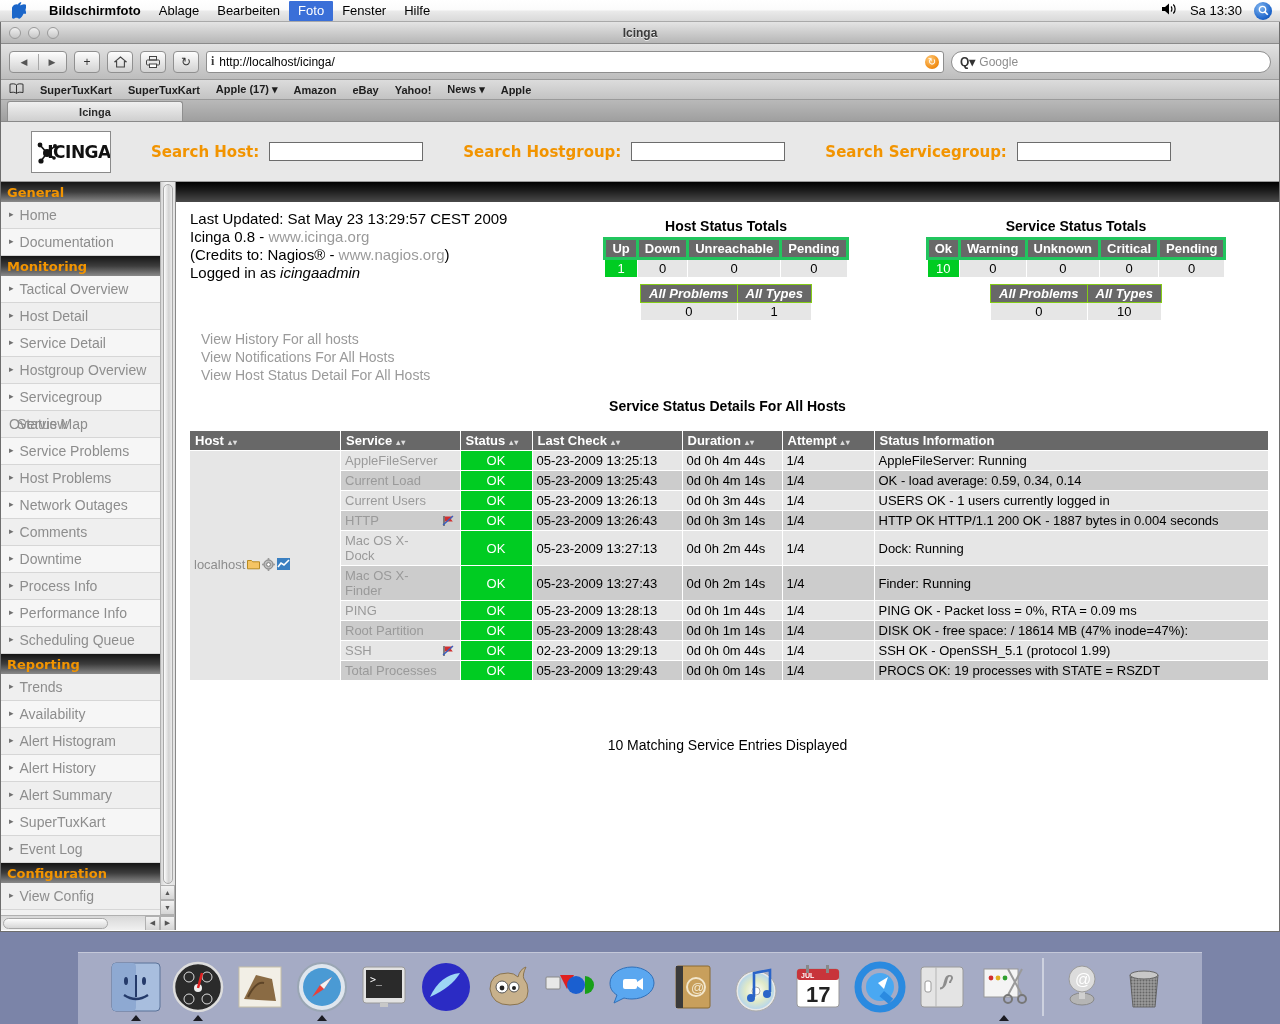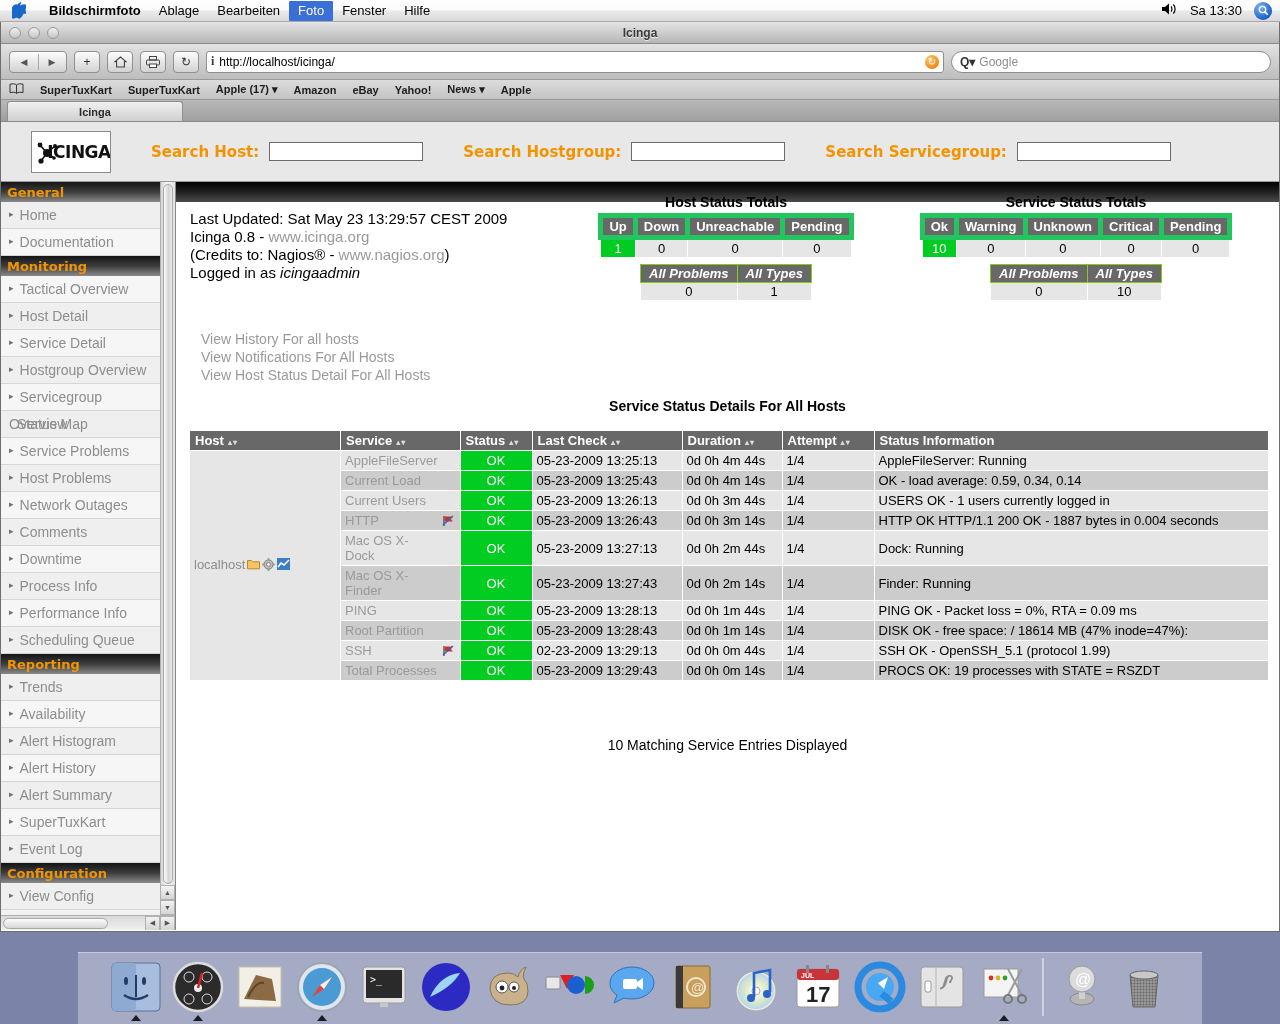--- a/index.html
+++ b/index.html
@@ -239,29 +239,29 @@
   .cns .b { font-weight: bold; font-size: 14px; }
   .cns a { color: #9a9a9a; text-decoration: none; }
   .cns .it { font-style: italic; }
   .viewlinks {
     position: absolute; left: 25px; top: 148px;
     font-size: 14px; line-height: 18px;
   }
   .viewlinks a { color: #9a9a9a; text-decoration: none; display:block; }
 
   .totals {
-    position: absolute; top: 12px; text-align: center;
+    position: absolute; top: 36px; text-align: center;
   }
   .totals .ttl {
     font-size: 14px; font-weight: bold; color: #000; margin-bottom: 3px;
   }
   table.tot { border-collapse: collapse; margin: 0 auto; }
   table.tot th {
     background: #686868; color: #fff; font-size: 13px; font-weight: bold;
-    padding: 1px 6px; border: 5px solid #22c55e; white-space: nowrap;
+    padding: 1px 6px; border: 3px solid #22c55e; white-space: nowrap;
   }
   table.tot td {
     background: #e6e6e6; color: #000; font-size: 13px;
     padding: 1px 6px; border: 1px solid #fff; text-align: center;
   }
   table.tot td.ok { background: #00cc22; color: #fff; }
   table.tot2 { border-collapse: collapse; margin: 6px auto 0; }
   table.tot2 th {
     background: #686868; color: #fff; font-size: 13px; font-weight: bold;
     font-style: italic; padding: 1px 8px; border: 1px solid #84cc16;

